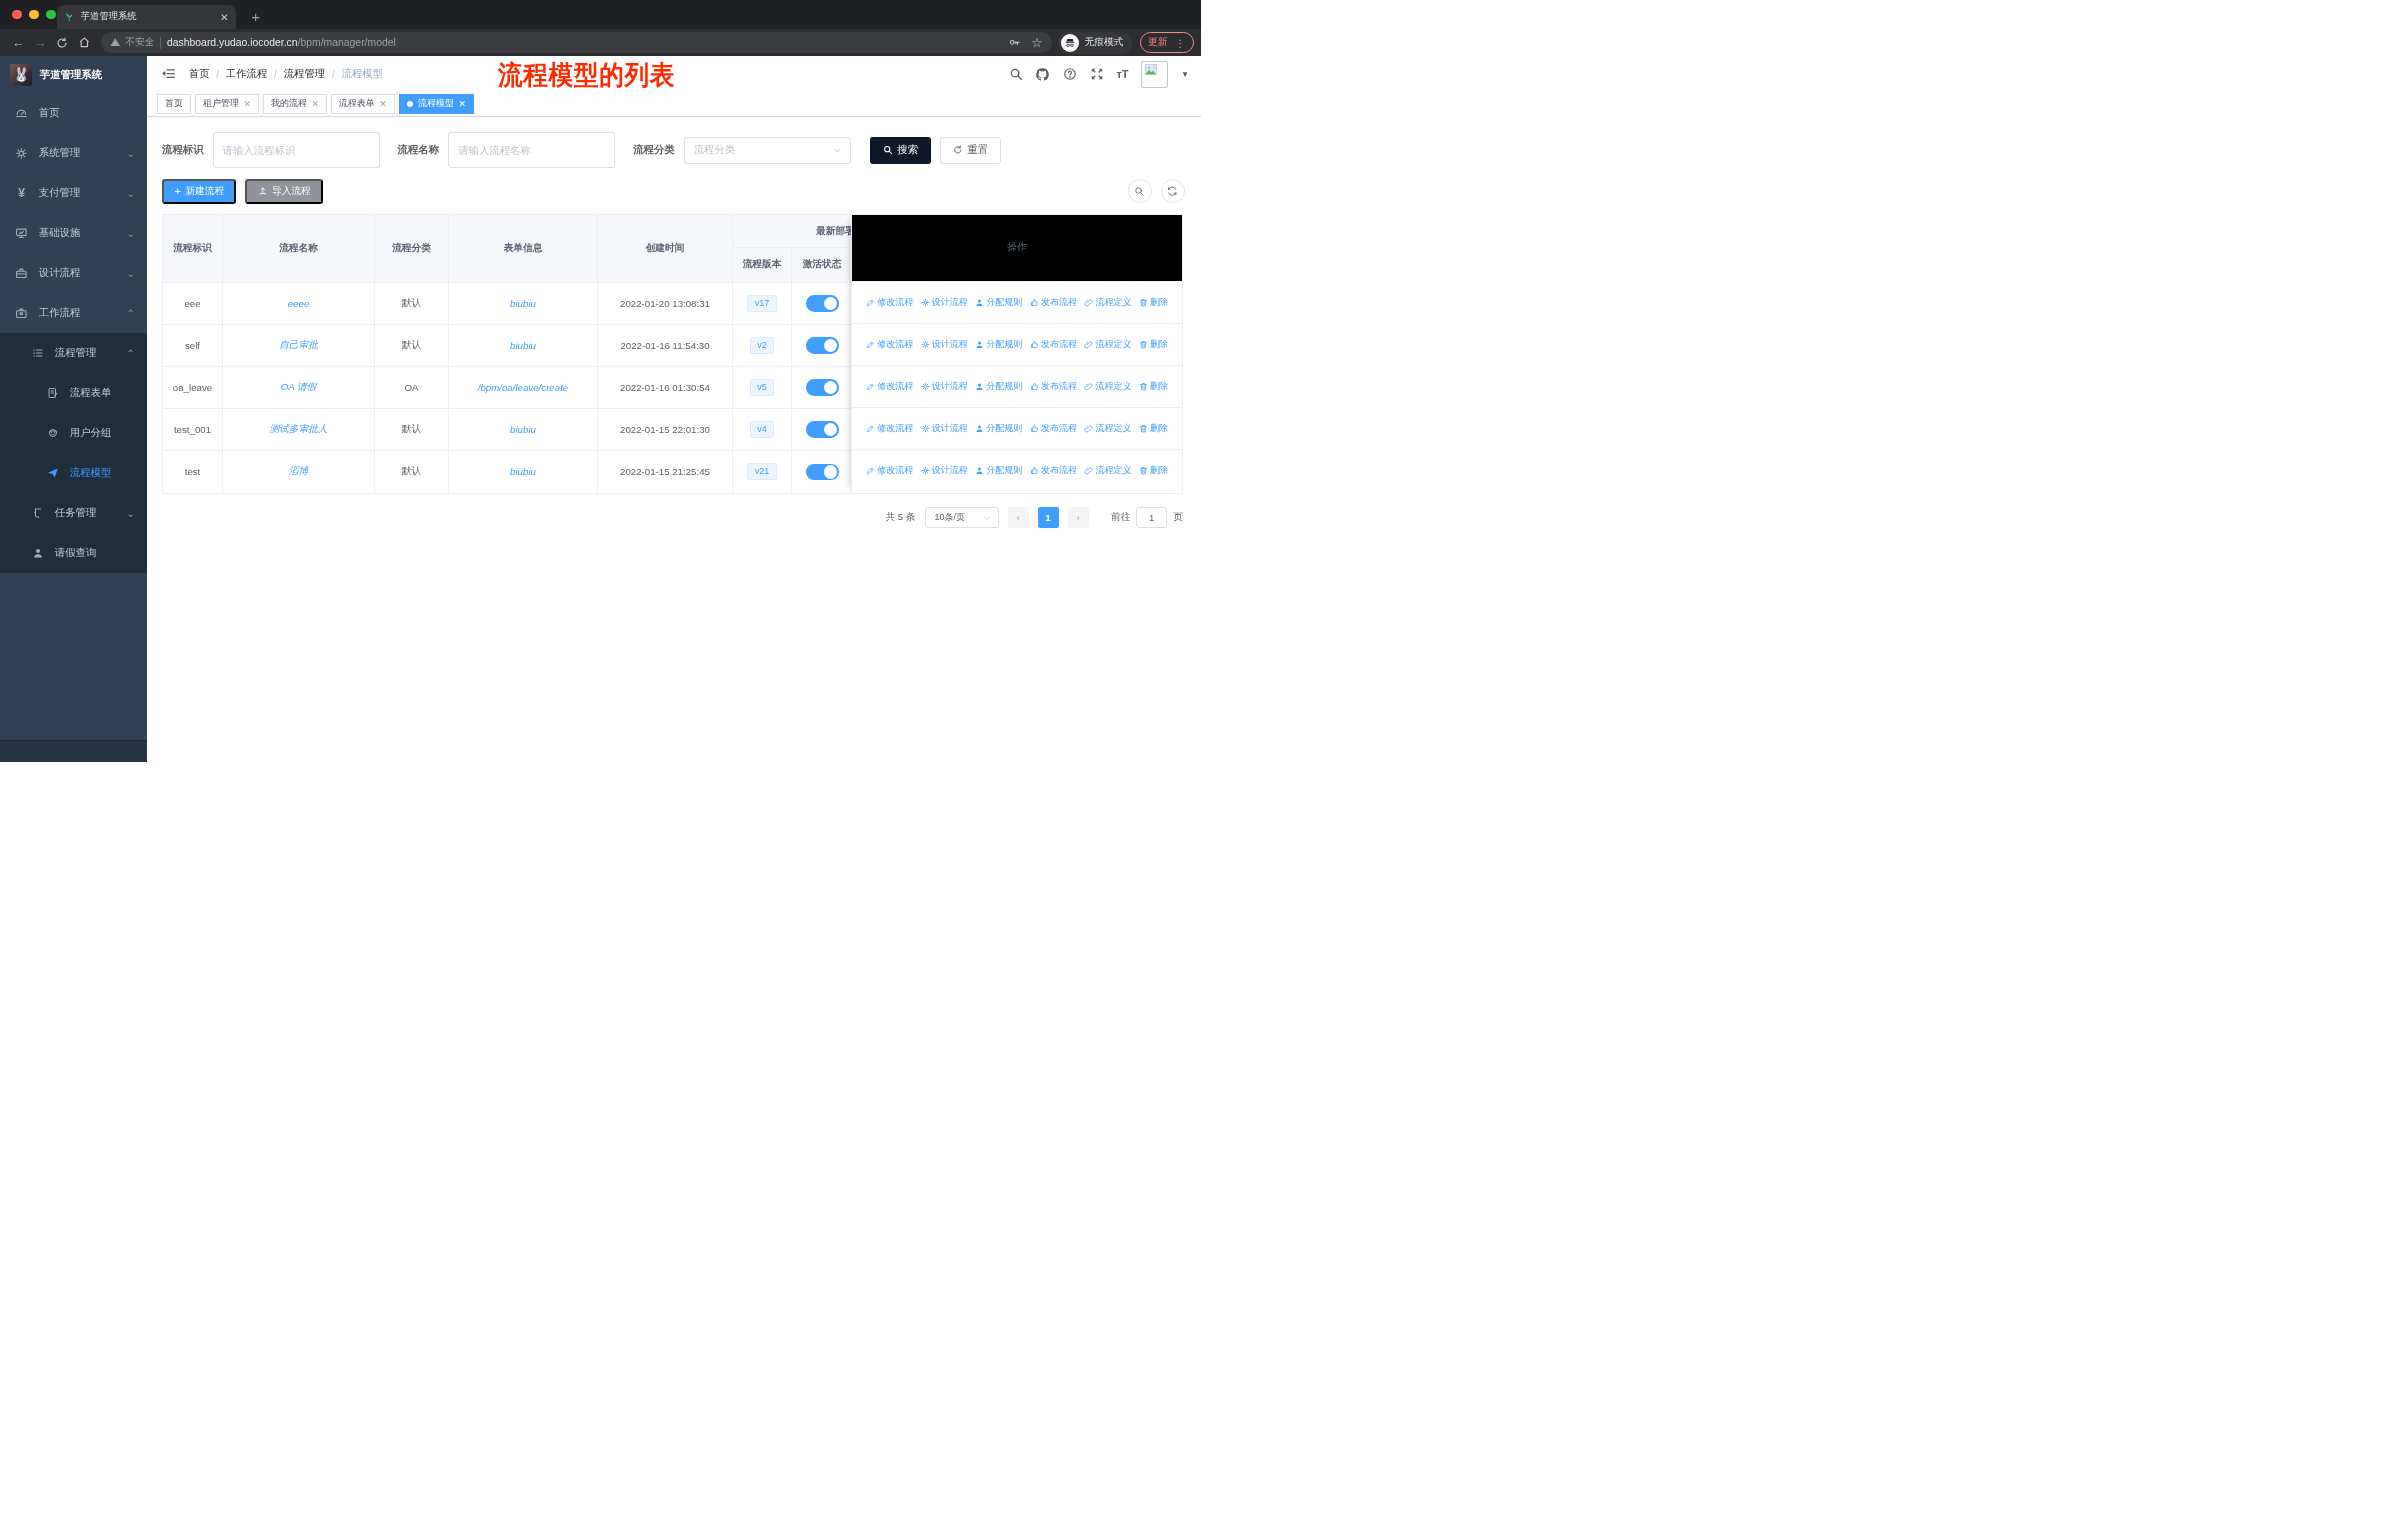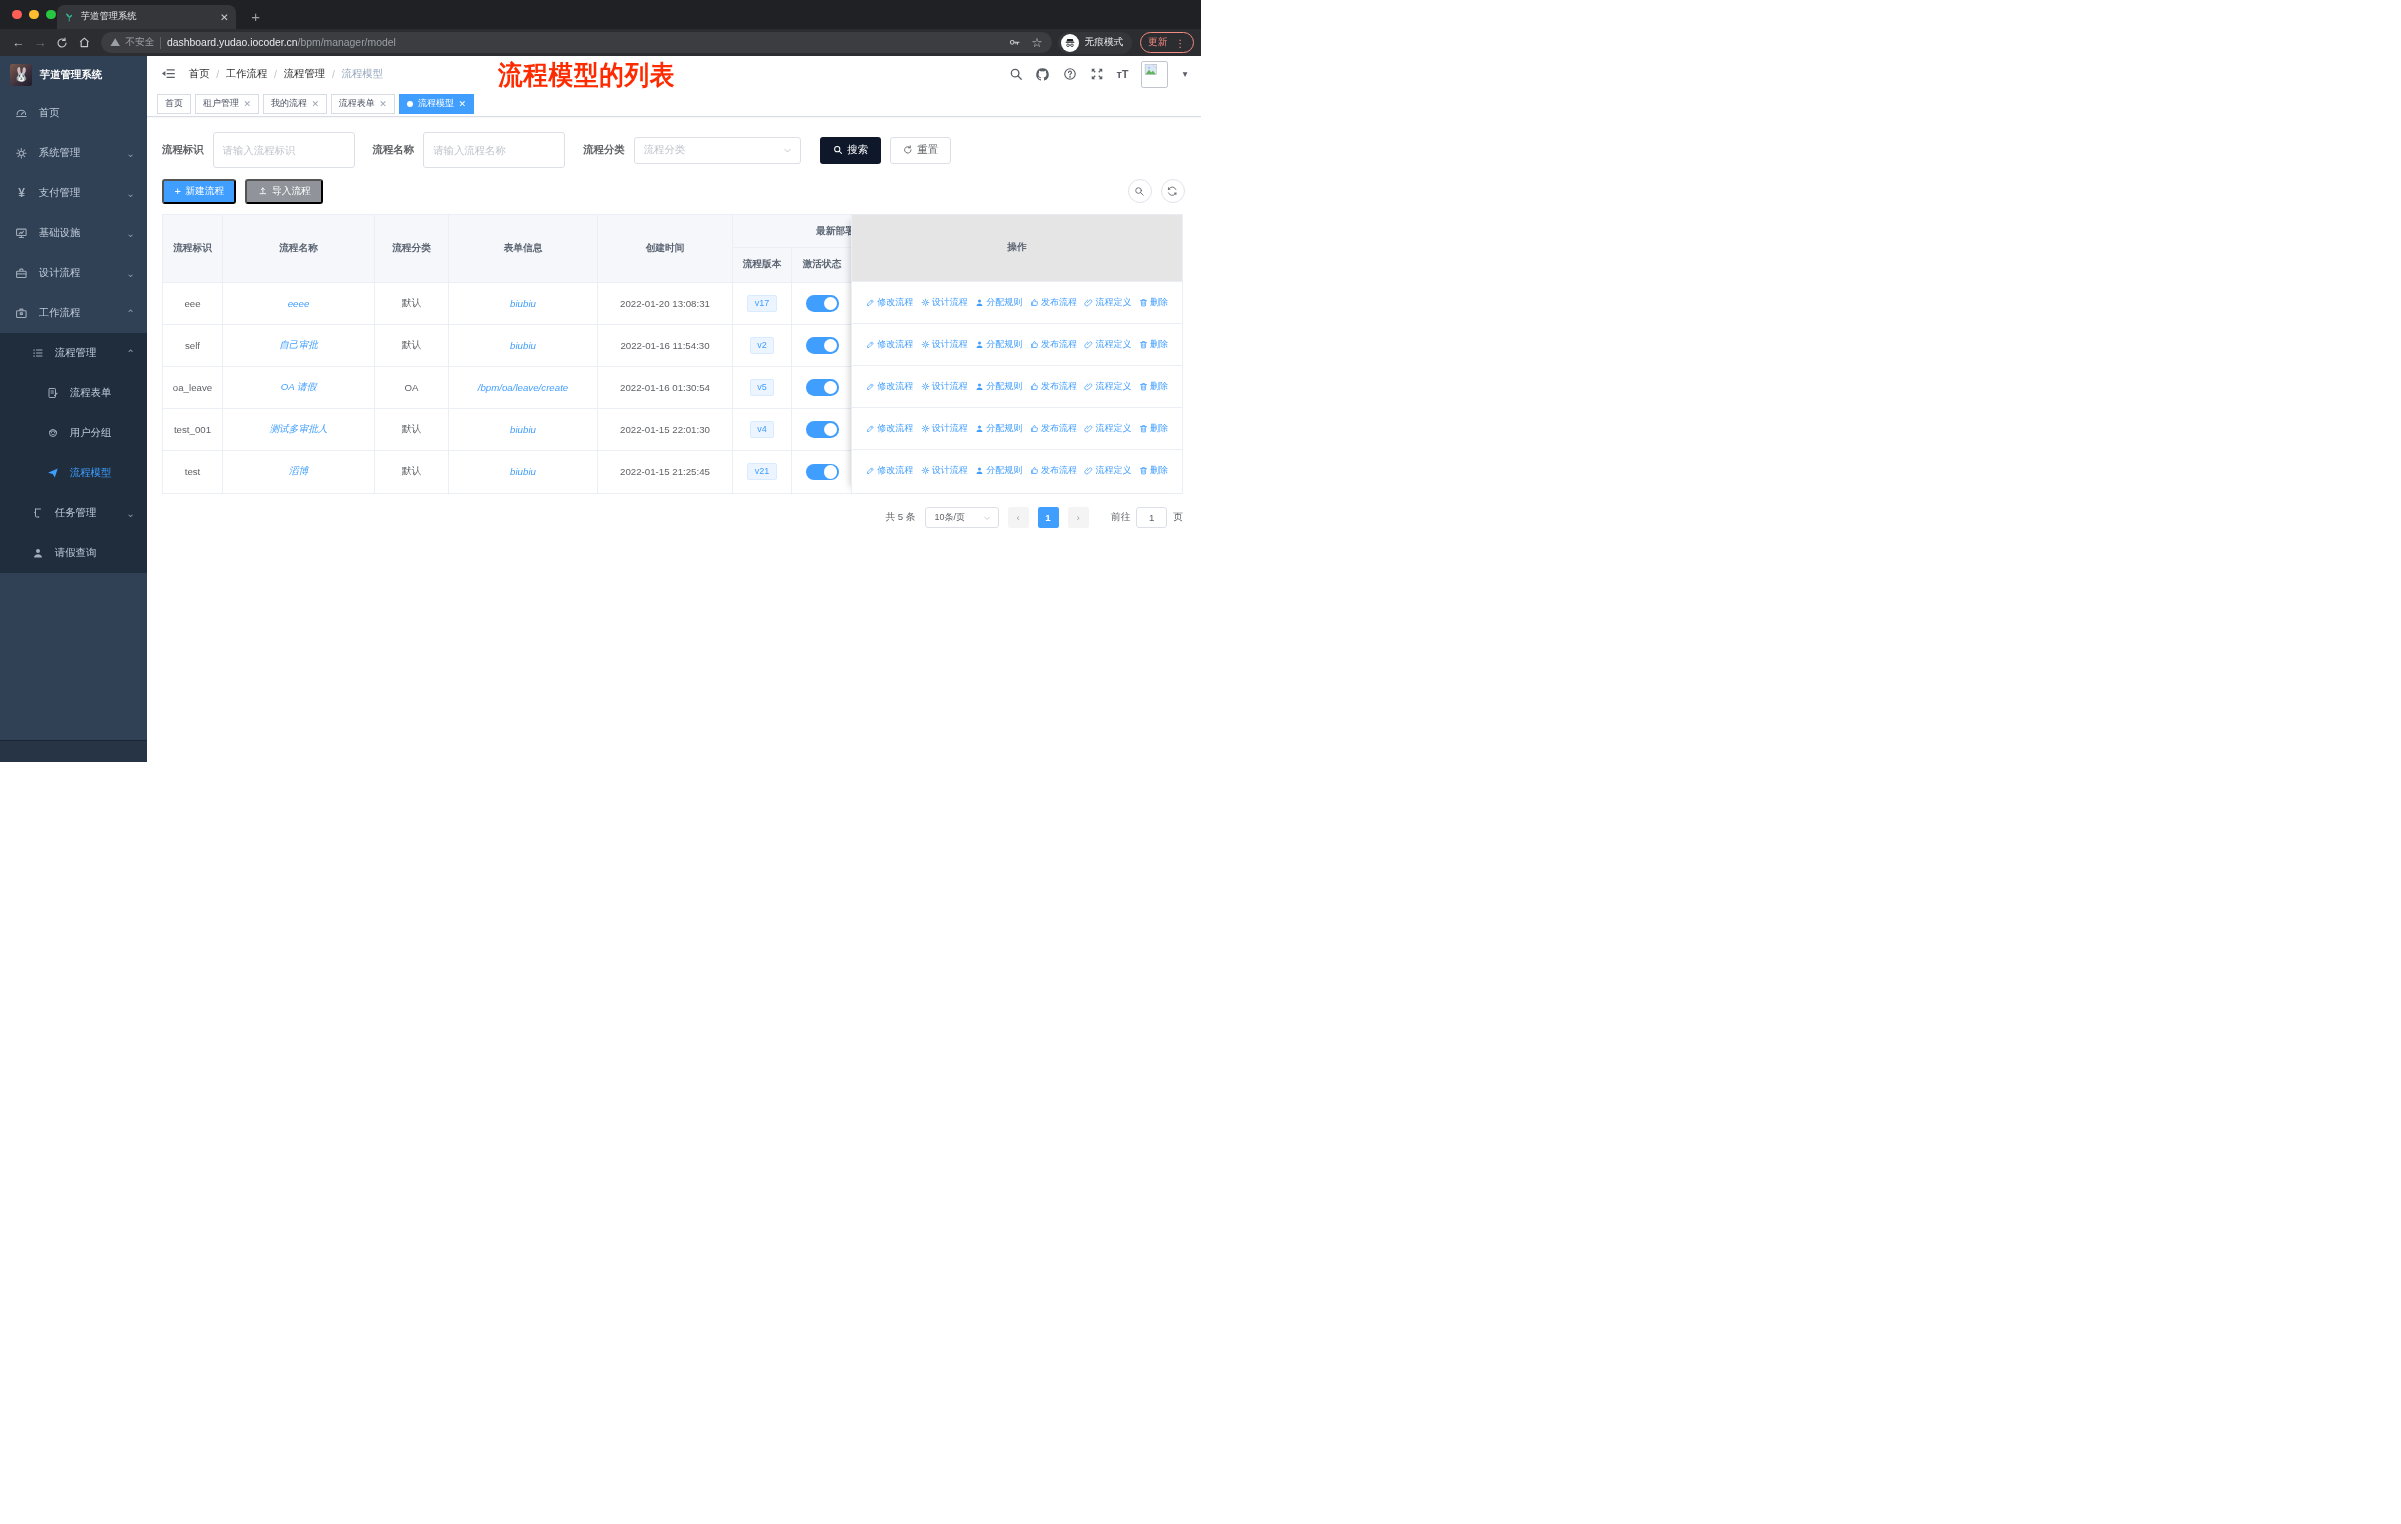--- a/index.html
+++ b/index.html
@@ -64,21 +64,21 @@
 .tag .x { color:#9aa4b2; font-size:9px; }
 .tag.active { background:#409eff; border-color:#409eff; color:#fff; }
 .tag.active .x { color:#fff; }
 .tag .dot { width:6.7px; height:6.7px; border-radius:50%; background:#fff; }
 
 .content { padding:15px 16.4px 0 15px; }
 
 
 .filters { display:flex; align-items:center; }
 .f-label { font-size:10.4px; font-weight:700; color:#606266; margin-right:9px; white-space:nowrap; }
-.f-input { width:142px; height:27px; border:0.7px solid #dcdfe6; border-radius:3px; padding:17px 9px; font-size:10.4px; color:#606266; outline:none; background:#fff; font-family:inherit; }
+.f-input { width:167px; height:27px; border:0.7px solid #dcdfe6; border-radius:3px; padding:17px 9px; font-size:10.4px; color:#606266; outline:none; background:#fff; font-family:inherit; }
 .f-input::placeholder { color:#c0c4cc; }
 .f-select { width:167px; height:27px; border:0.7px solid #dcdfe6; border-radius:3px; padding:0 7.4px 0 9px; display:flex; align-items:center; justify-content:space-between; color:#c0c4cc; font-size:10.4px; background:#fff; }
 .f-gap { width:18px; }
 .btn { height:27px; border-radius:3px; display:inline-flex; align-items:center; gap:4.5px; padding:0 12px; font-size:10.4px; border:0.7px solid transparent; white-space:nowrap; }
 .btn-search { background:#0f172a; color:#fff; margin-left:19.4px; }
 .btn-reset { background:#fff; color:#606266; border-color:#dcdfe6; margin-left:9px; }
 
 
 .actions-row { margin-top:11px; display:flex; align-items:center; }
 .btn-sm { height:24.6px; border-radius:3px; display:inline-flex; align-items:center; gap:4.5px; padding:0 10.4px; font-size:9.7px; color:#fff; }
@@ -103,21 +103,21 @@
 .group-bottom .th:last-child { border-right:none; }
 .tr { display:flex; height:42px; border-bottom:0.7px solid #ebeef5; }
 .tr:last-child { border-bottom:none; }
 .td { display:flex; align-items:center; justify-content:center; text-align:center; font-size:9.7px; color:#606266; border-right:0.7px solid #ebeef5; padding:0 4.5px; }
 .link { color:#409eff;font-style:italic; }
 .vtag { display:inline-block; padding:3px 6.7px; font-size:9px; line-height:1; color:#409eff; background:#ecf5ff; border:0.7px solid #d9ecff; border-radius:2px; }
 .switch { width:33px; height:16.4px; border-radius:8.2px; background:#409eff; position:relative; }
 .switch::after { content:""; position:absolute; top:1.5px; right:1.5px; width:13.4px; height:13.4px; border-radius:50%; background:#fff; }
 
 .tbl-fixed { position:absolute; top:0; right:0; bottom:0; width:331px; background:#fff; border-left:0.7px solid #ebeef5; box-shadow:-6px 0 7.4px -6px rgba(0,0,0,.25); z-index:2; }
-.fixed-head { height:67px; background:#e5e5e5; border-bottom:0.7px solid #ebeef5; display:flex; align-items:center; justify-content:center; font-weight:700; color:#5c6573; font-size:9.7px; }
+.fixed-head { height:67px; background:#000000; border-bottom:0.7px solid #ebeef5; display:flex; align-items:center; justify-content:center; font-weight:400; color:#5c6573; font-size:9.7px; }
 .fixed-row { height:42px; border-bottom:0.7px solid #ebeef5; display:flex; align-items:center; justify-content:center; gap:7.4px; padding:0 4.5px; }
 .fixed-row:last-child { border-bottom:none; }
 .op { display:inline-flex; align-items:center; gap:2.2px; color:#409eff; font-size:9px; white-space:nowrap; }
 
 
 .pager { width:1021px; margin-top:13.4px; display:flex; align-items:center; justify-content:flex-end; gap:9px; color:#606266; font-size:9.7px; }
 .psel { width:74px; height:21px; border:0.7px solid #dcdfe6; border-radius:3px; display:flex; align-items:center; justify-content:space-between; padding:0 6px 0 9px; color:#606266; font-size:9px; }
 .pbtn { min-width:21px; height:21px; border-radius:2.2px; background:#f4f4f5; color:#9aa0ad; display:flex; align-items:center; justify-content:center; font-size:9.7px; }
 .pbtn.cur { background:#409eff; color:#fff; font-weight:700; }
 .goto { margin-left:13.4px; display:flex; align-items:center; gap:6px; }

